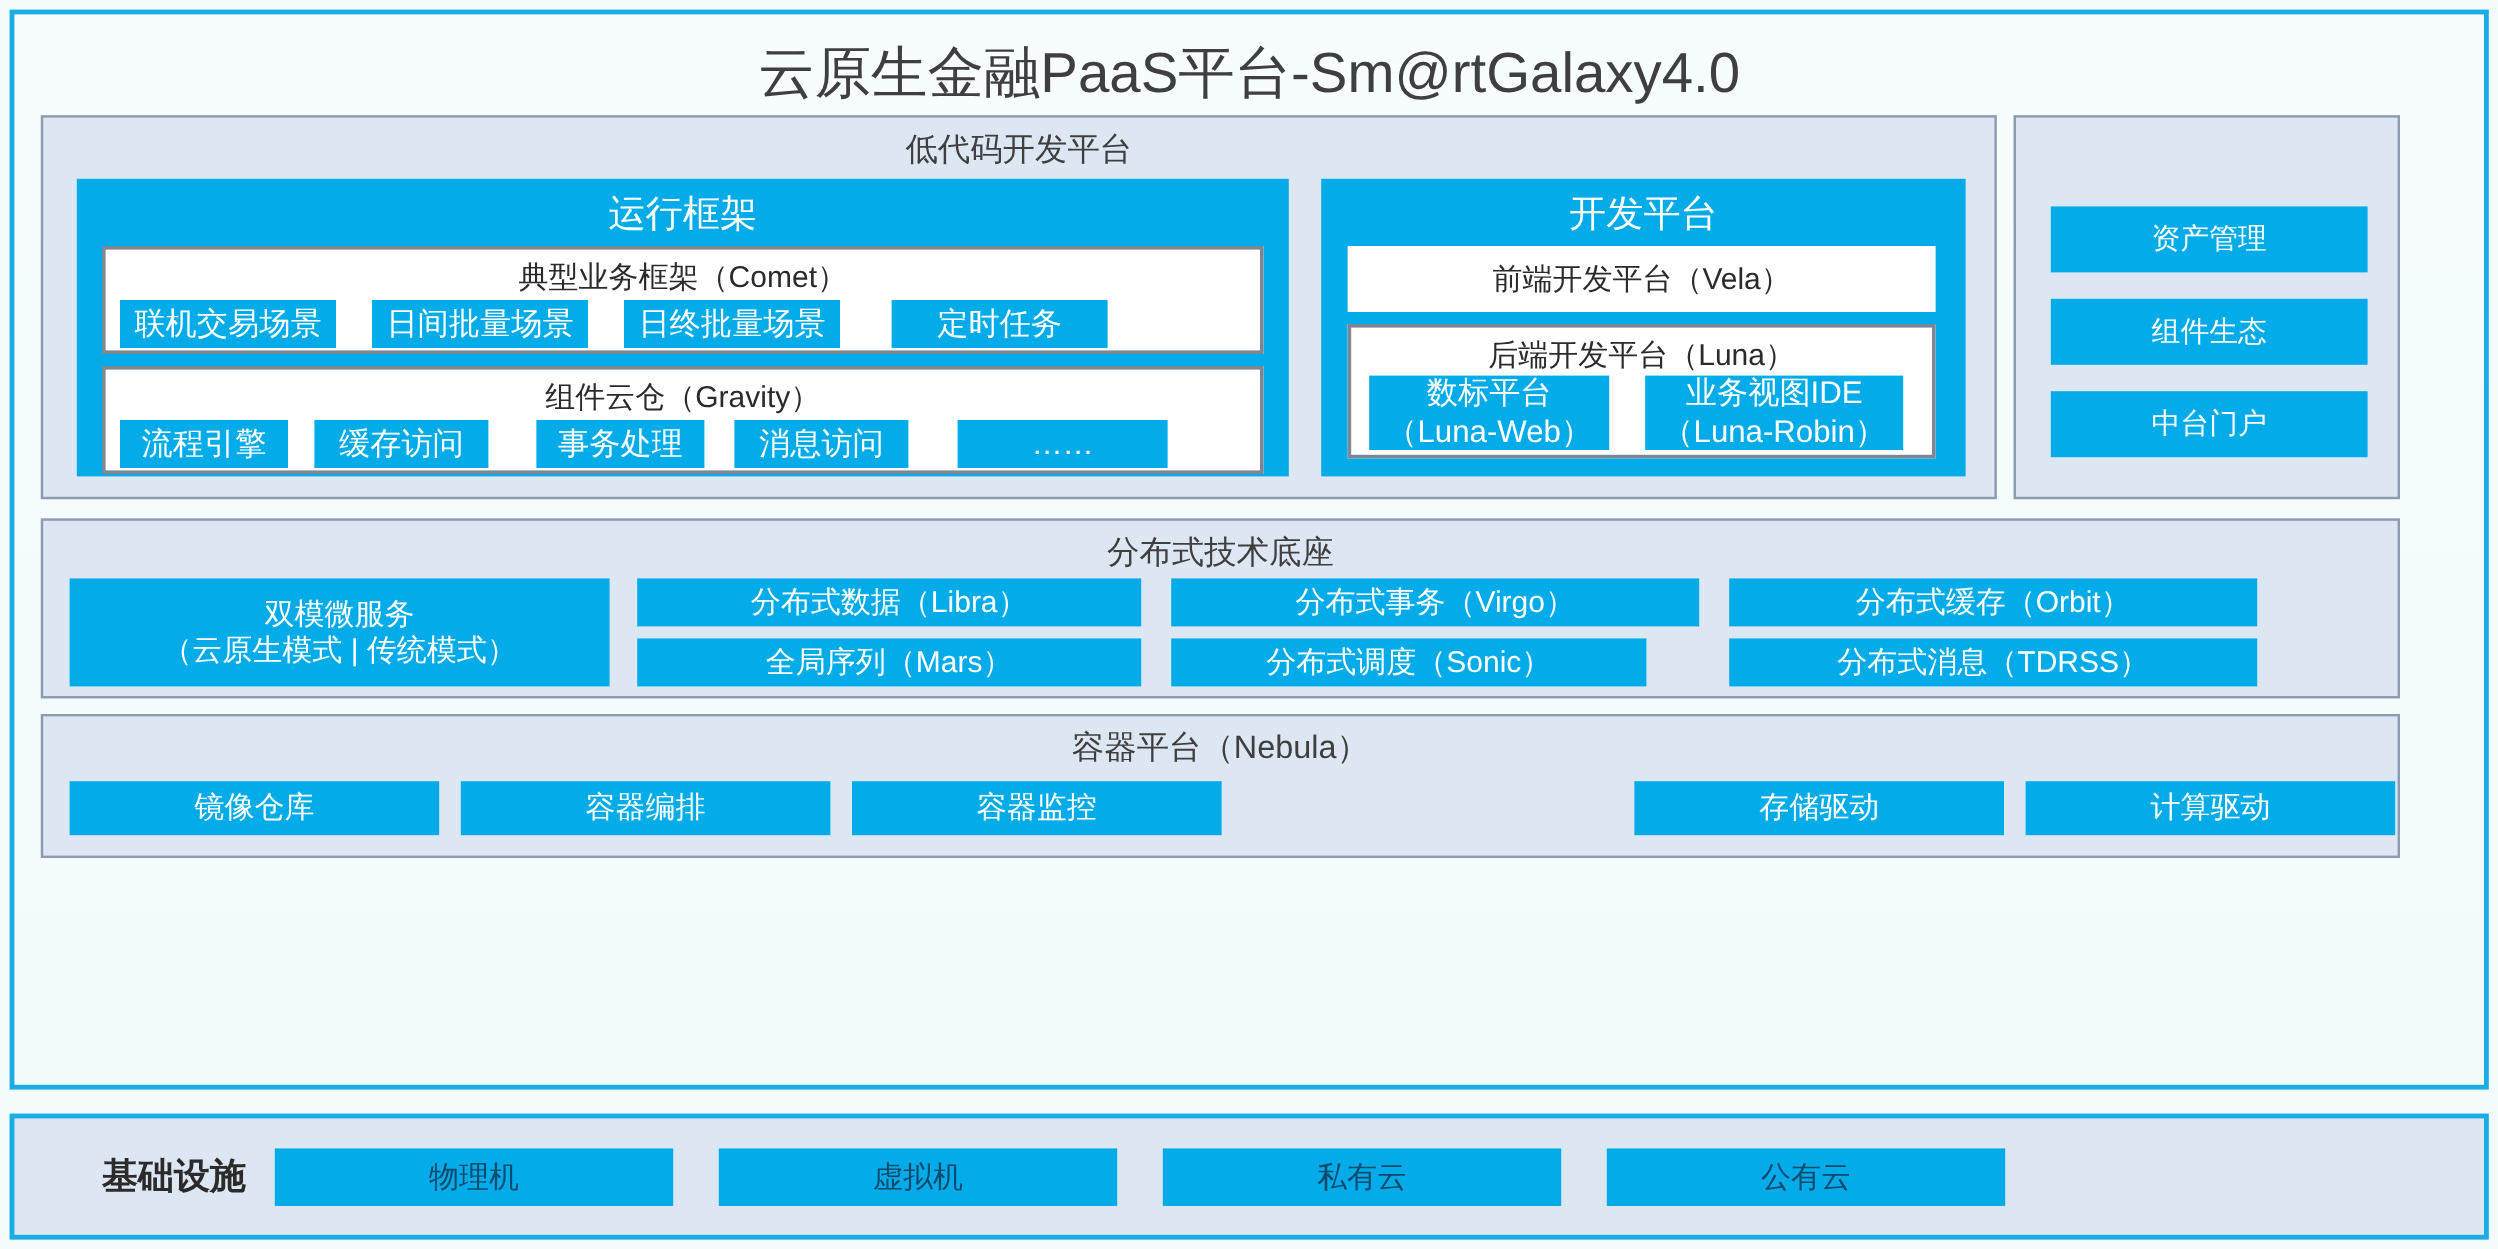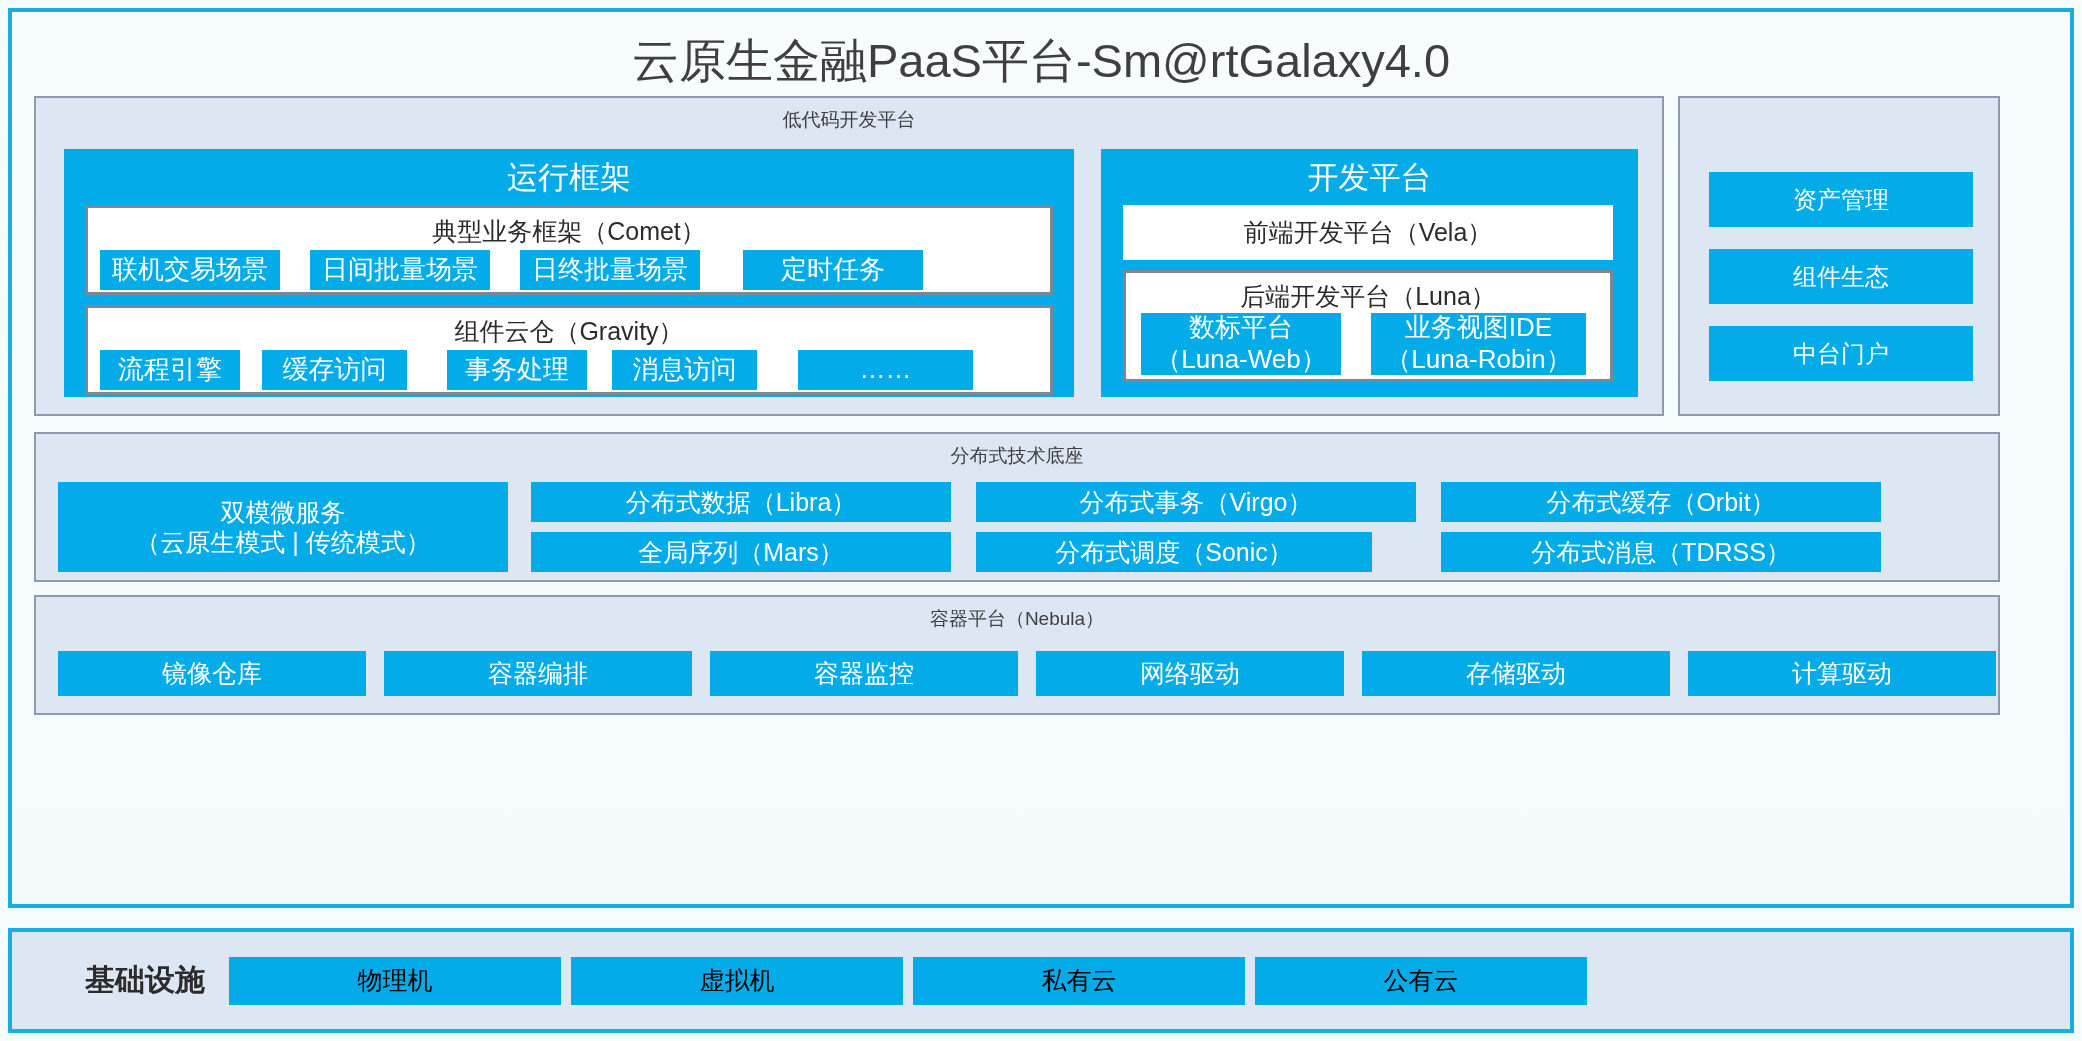--- a/index.html
+++ b/index.html
@@ -46,21 +46,21 @@
   
   .panel {
     position: absolute;
     background: #dde7f3;
     border: 2px solid #8c9cb0;
     box-sizing: border-box;
   }
   .panel-title {
     text-align: center;
     color: #3f3f3f;
-    font-size: 19px;
+    font-size: 27px;
     padding-top: 11px;
     line-height: 1.15;
   }
 
   
   .blue-group {
     position: absolute;
     background: #03ace9;
     box-sizing: border-box;
   }
@@ -108,25 +108,25 @@
   .infra-label {
     color: #2b2b2b;
     font-size: 30px;
     font-weight: bold;
     margin-left: 42px;
     margin-right: 24px;
     white-space: nowrap;
   }
   .infra-chip {
     background: #03ace9;
-    color: #000000;
+    color: #0c4a6e;
     font-size: 25px;
     height: 48px;
     display: flex; align-items: center; justify-content: center;
-    margin-right: 10px;
+    margin-right: 38px;
     flex: 0 0 auto;
   }
 </style>
 </head>
 <body>
 
 <div id="page">
 
   <div class="outer-frame" id="main-frame">
 
@@ -198,21 +198,20 @@
       <div class="chip lg" style="left:1405px; top:48px; width:440px; height:40px;">分布式缓存（Orbit）</div>
       <div class="chip lg" style="left:940px; top:98px; width:396px; height:40px;">分布式调度（Sonic）</div>
       <div class="chip lg" style="left:1405px; top:98px; width:440px; height:40px;">分布式消息（TDRSS）</div>
     </div>
 
     <div class="panel" style="left:22px; top:583px; width:1966px; height:120px;">
       <div class="panel-title">容器平台（Nebula）</div>
       <div class="chip lg" style="left:22px; top:54px; width:308px; height:45px;">镜像仓库</div>
       <div class="chip lg" style="left:348px; top:54px; width:308px; height:45px;">容器编排</div>
       <div class="chip lg" style="left:674px; top:54px; width:308px; height:45px;">容器监控</div>
-      <div class="chip lg" style="left:1000px; top:54px; width:308px; height:45px;">网络驱动</div>
       <div class="chip lg" style="left:1326px; top:54px; width:308px; height:45px;">存储驱动</div>
       <div class="chip lg" style="left:1652px; top:54px; width:308px; height:45px;">计算驱动</div>
     </div>
 
   </div>
 
   <div class="outer-frame" id="infra-frame">
     <div class="infra-label">基础设施</div>
     <div class="infra-chip" style="width:332px;">物理机</div>
     <div class="infra-chip" style="width:332px;">虚拟机</div>

